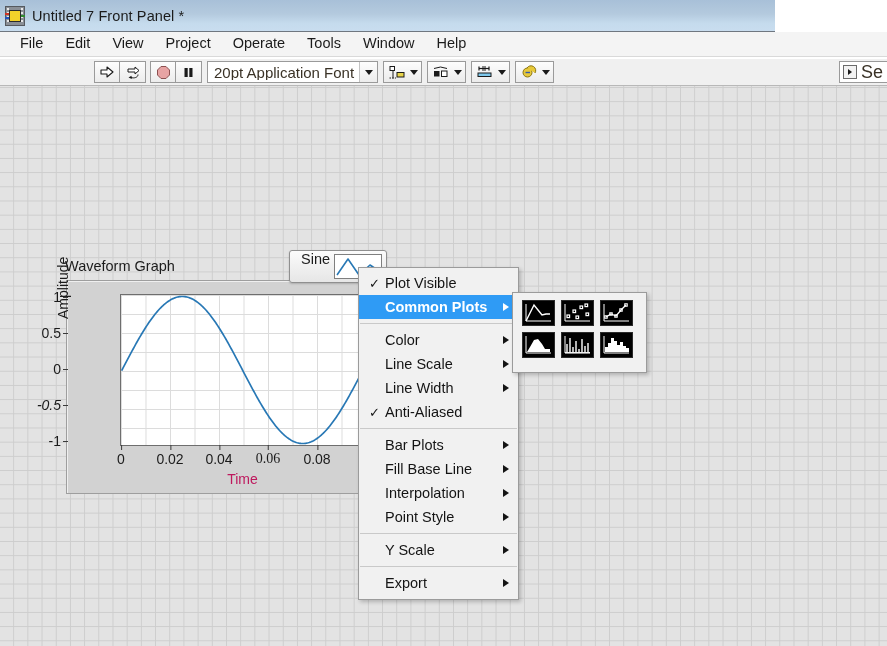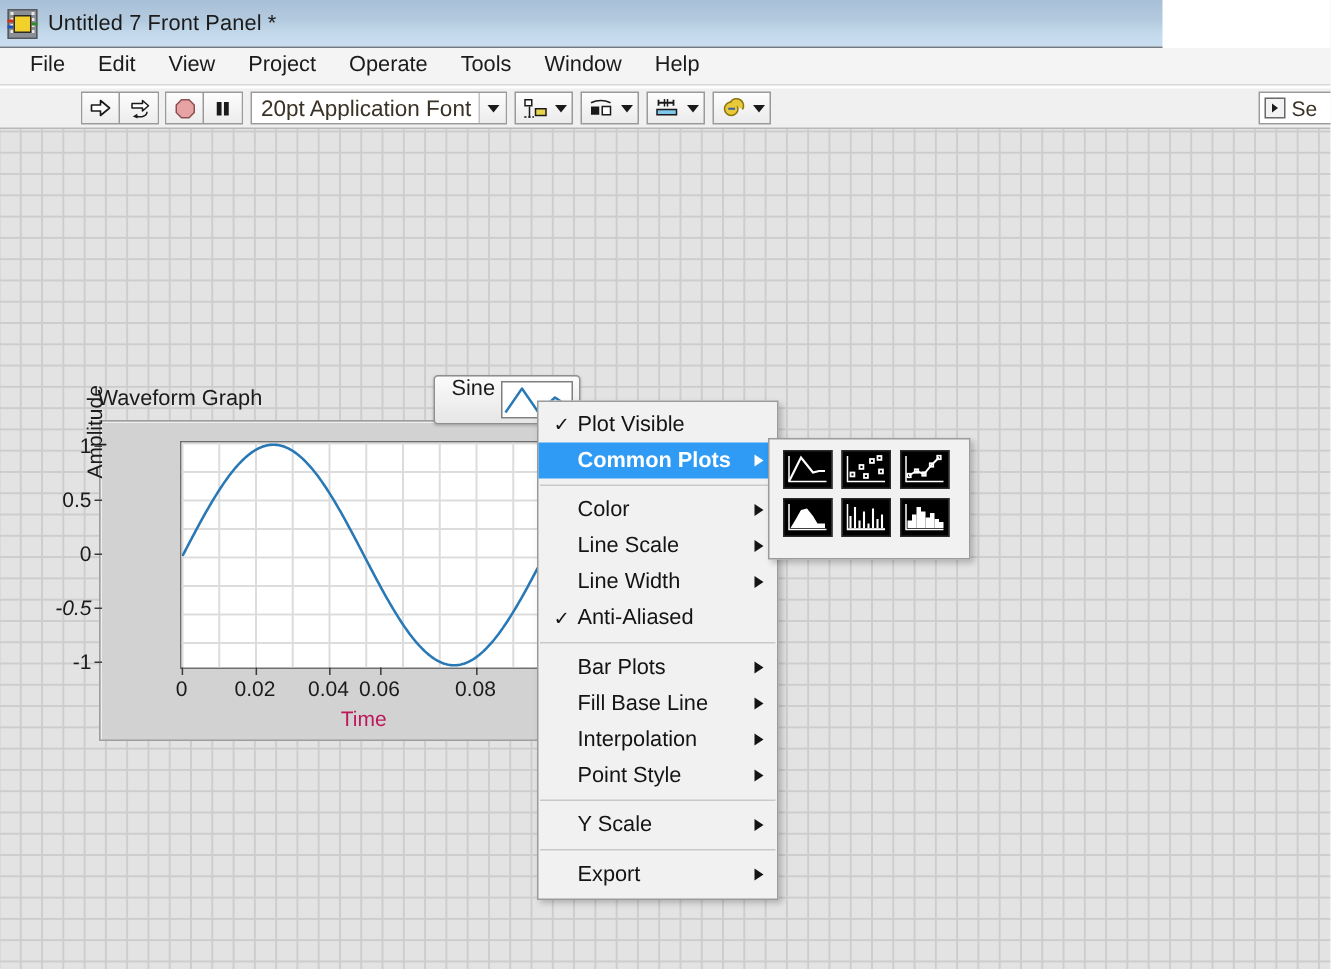--- a/index.html
+++ b/index.html
@@ -107,20 +107,21 @@
   
   .toolbar {
     position: absolute;
     left: 0; top: 59px;
     width: 887px; height: 27px;
     background: #f0f0f0;
     border-bottom: 1px solid #b8b8b8;
     box-sizing: border-box;
     display: flex;
     align-items: center;
+    padding-left: 40px;
   }
   .tb-group {
     display: flex;
     align-items: stretch;
     height: 22px;
     margin-left: 4px;
     border: 1px solid #9a9a9a;
     background: #f7f7f7;
     box-sizing: border-box;
   }
@@ -207,21 +208,21 @@
     justify-content: center;
     box-sizing: border-box;
   }
   .search-btn i {
     width: 0; height: 0;
     border-top: 3px solid transparent;
     border-bottom: 3px solid transparent;
     border-left: 4px solid #1a1a1a;
   }
   .search-text {
-    font-size: 14px;
+    font-size: 18px;
     color: #3a3226;
     margin-left: 4px;
     white-space: nowrap;
   }
 
   
   .canvas {
     position: absolute;
     left: 0; top: 86px;
     width: 887px; height: 560px;
@@ -575,21 +576,21 @@
       <div class="plot-area">
         <div class="plot-grid"></div>
         <svg class="plot-svg" width="243" height="150" viewBox="0 0 243 150">
           <polyline id="sine-path" fill="none" stroke="#2878b5" stroke-width="1.7" stroke-linejoin="round" stroke-linecap="round" points="1.00,75.00 1.93,73.22 2.85,71.45 3.78,69.68 4.71,67.91 5.63,66.14 6.56,64.38 7.49,62.63 8.42,60.88 9.34,59.14 10.27,57.41 11.20,55.69 12.12,53.98 13.05,52.29 13.98,50.60 14.90,48.94 15.83,47.28 16.76,45.65 17.68,44.03 18.61,42.43 19.54,40.84 20.47,39.28 21.39,37.74 22.32,36.22 23.25,34.72 24.17,33.25 25.10,31.80 26.03,30.37 26.95,28.98 27.88,27.60 28.81,26.26 29.73,24.95 30.66,23.66 31.59,22.40 32.52,21.18 33.44,19.98 34.37,18.82 35.30,17.69 36.22,16.60 37.15,15.54 38.08,14.51 39.00,13.52 39.93,12.56 40.86,11.65 41.78,10.76 42.71,9.92 43.64,9.11 44.57,8.34 45.49,7.62 46.42,6.93 47.35,6.28 48.27,5.67 49.20,5.10 50.13,4.57 51.05,4.08 51.98,3.64 52.91,3.23 53.83,2.87 54.76,2.55 55.69,2.27 56.62,2.04 57.54,1.84 58.47,1.69 59.40,1.59 60.32,1.52 61.25,1.50 62.18,1.52 63.10,1.59 64.03,1.69 64.96,1.84 65.88,2.04 66.81,2.27 67.74,2.55 68.67,2.87 69.59,3.23 70.52,3.64 71.45,4.08 72.37,4.57 73.30,5.10 74.23,5.67 75.15,6.28 76.08,6.93 77.01,7.62 77.93,8.34 78.86,9.11 79.79,9.92 80.72,10.76 81.64,11.65 82.57,12.56 83.50,13.52 84.42,14.51 85.35,15.54 86.28,16.60 87.20,17.69 88.13,18.82 89.06,19.98 89.98,21.18 90.91,22.40 91.84,23.66 92.77,24.95 93.69,26.26 94.62,27.60 95.55,28.98 96.47,30.37 97.40,31.80 98.33,33.25 99.25,34.72 100.18,36.22 101.11,37.74 102.03,39.28 102.96,40.84 103.89,42.43 104.82,44.03 105.74,45.65 106.67,47.28 107.60,48.94 108.52,50.60 109.45,52.29 110.38,53.98 111.30,55.69 112.23,57.41 113.16,59.14 114.08,60.88 115.01,62.63 115.94,64.38 116.87,66.14 117.79,67.91 118.72,69.68 119.65,71.45 120.57,73.22 121.50,75.00 122.43,76.78 123.35,78.55 124.28,80.32 125.21,82.09 126.13,83.86 127.06,85.62 127.99,87.37 128.92,89.12 129.84,90.86 130.77,92.59 131.70,94.31 132.62,96.02 133.55,97.71 134.48,99.40 135.40,101.06 136.33,102.72 137.26,104.35 138.18,105.97 139.11,107.57 140.04,109.16 140.97,110.72 141.89,112.26 142.82,113.78 143.75,115.28 144.67,116.75 145.60,118.20 146.53,119.63 147.45,121.02 148.38,122.40 149.31,123.74 150.23,125.05 151.16,126.34 152.09,127.60 153.02,128.82 153.94,130.02 154.87,131.18 155.80,132.31 156.72,133.40 157.65,134.46 158.58,135.49 159.50,136.48 160.43,137.44 161.36,138.35 162.28,139.24 163.21,140.08 164.14,140.89 165.07,141.66 165.99,142.38 166.92,143.07 167.85,143.72 168.77,144.33 169.70,144.90 170.63,145.43 171.55,145.92 172.48,146.36 173.41,146.77 174.33,147.13 175.26,147.45 176.19,147.73 177.12,147.96 178.04,148.16 178.97,148.31 179.90,148.41 180.82,148.48 181.75,148.50 182.68,148.48 183.60,148.41 184.53,148.31 185.46,148.16 186.38,147.96 187.31,147.73 188.24,147.45 189.17,147.13 190.09,146.77 191.02,146.36 191.95,145.92 192.87,145.43 193.80,144.90 194.73,144.33 195.65,143.72 196.58,143.07 197.51,142.38 198.43,141.66 199.36,140.89 200.29,140.08 201.22,139.24 202.14,138.35 203.07,137.44 204.00,136.48 204.92,135.49 205.85,134.46 206.78,133.40 207.70,132.31 208.63,131.18 209.56,130.02 210.48,128.82 211.41,127.60 212.34,126.34 213.27,125.05 214.19,123.74 215.12,122.40 216.05,121.02 216.97,119.63 217.90,118.20 218.83,116.75 219.75,115.28 220.68,113.78 221.61,112.26 222.53,110.72 223.46,109.16 224.39,107.57 225.32,105.97 226.24,104.35 227.17,102.72 228.10,101.06 229.02,99.40 229.95,97.71 230.88,96.02 231.80,94.31 232.73,92.59 233.66,90.86 234.58,89.12 235.51,87.37 236.44,85.62 237.37,83.86 238.29,82.09 239.22,80.32 240.15,78.55 241.07,76.78 242.00,75.00"></polyline>
         </svg>
       </div>
 
       <div class="xtick" style="left:54px;">0</div>
       <div class="xtick" style="left:103px;">0.02</div>
       <div class="xtick" style="left:152px;">0.04</div>
-      <div class="xtick" style="left:186px;">0.06</div>
+      <div class="xtick" style="left:201px;font-family:Liberation Serif, serif;">0.06</div>
       <div class="xtick" style="left:250px;">0.08</div>
       <div class="xtick" style="left:298px;">0</div>
 
       <div class="x-label">Time</div>
     </div>
 
     <div class="legend">
       <span class="legend-name">Sine</span>
       <div class="legend-sample">
         <svg width="46" height="23" viewBox="0 0 46 23">

